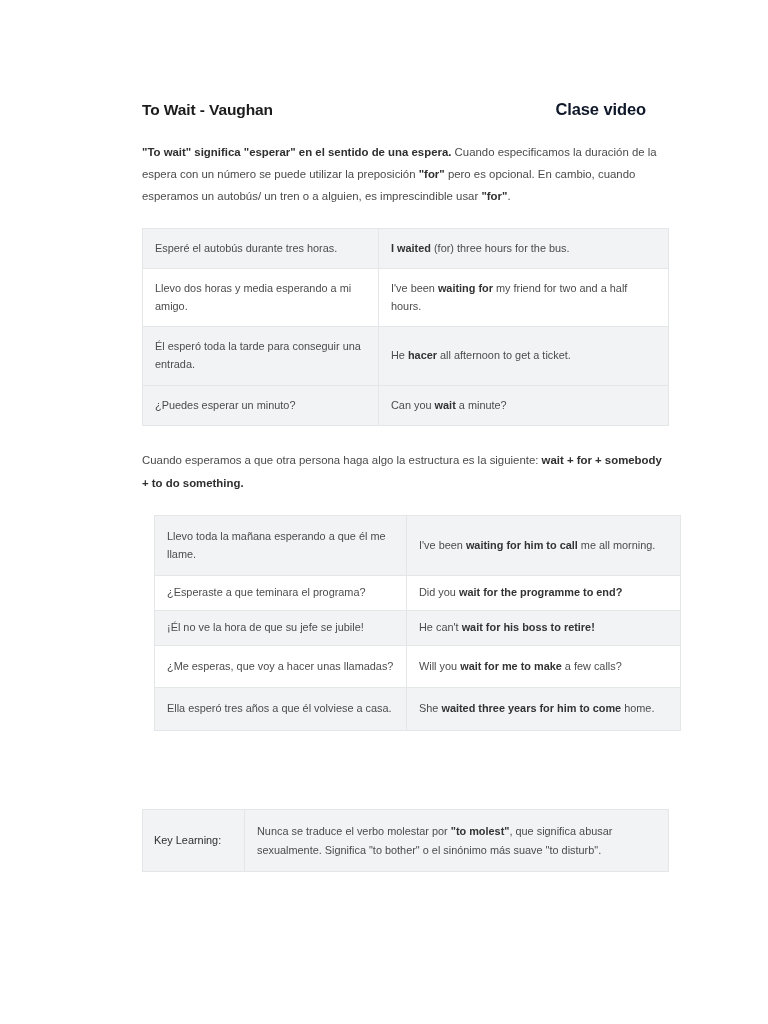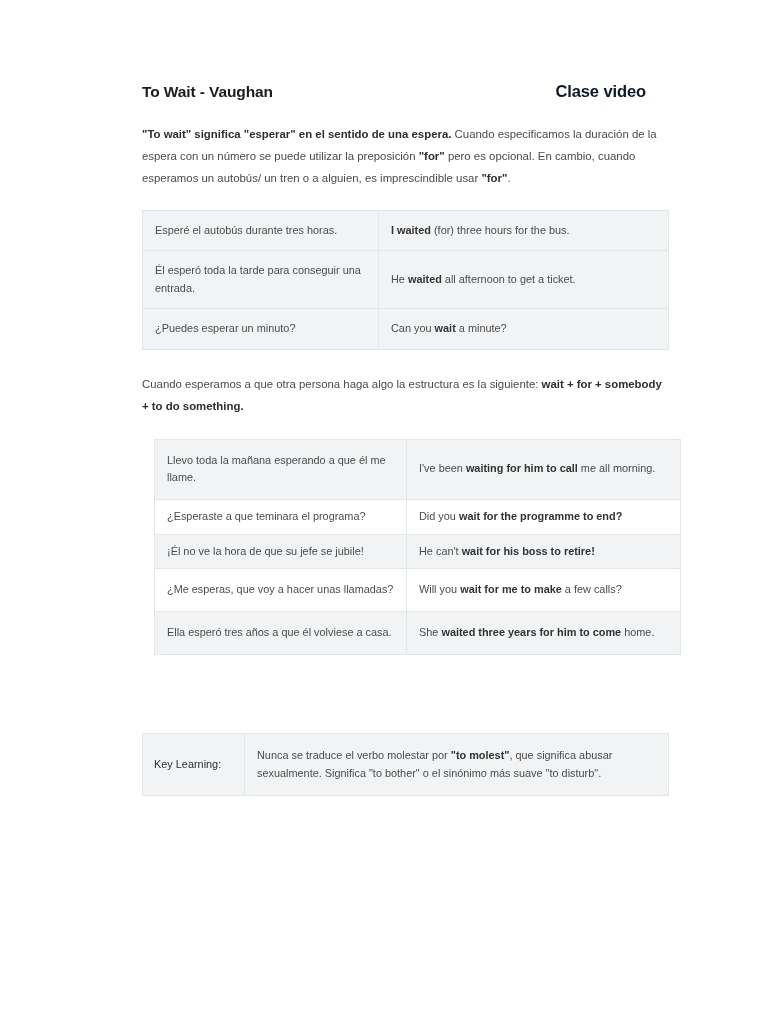--- a/index.html
+++ b/index.html
@@ -19,21 +19,21 @@
     position: relative;
     width: 768px;
     height: 1024px;
     background: #ffffff;
     box-sizing: border-box;
   }
 
   .content {
     position: absolute;
     left: 142px;
-    top: 82px;
+    top: 100px;
     width: 526px;
   }
 
   
   .header-row {
     display: flex;
     align-items: baseline;
     justify-content: space-between;
     margin-bottom: 21px;
   }
@@ -149,23 +149,27 @@
     <table class="vtable table-1">
       <colgroup>
           <col class="c1">
           <col class="c2">
         </colgroup>
       <tbody>
           <tr class="shade">
             <td>Esperé el autobús durante tres horas.</td>
             <td><b>I waited</b><span> (for) three hours for the bus.</span></td>
           </tr>
+          <tr class="plain">
+            <td>Llevo dos horas y media esperando a mi amigo.</td>
+            <td><span>I've been </span><b>waiting for</b><span> my friend for two and a half hours.</span></td>
+          </tr>
           <tr class="shade">
             <td>Él esperó toda la tarde para conseguir una entrada.</td>
-            <td><span>He </span><b>waited</b><span> all afternoon to get a ticket.</span></td>
+            <td><span>He </span><b>hacer</b><span> all afternoon to get a ticket.</span></td>
           </tr>
           <tr class="shade">
             <td>¿Puedes esperar un minuto?</td>
             <td><span>Can you </span><b>wait</b><span> a minute?</span></td>
           </tr>
         </tbody>
     </table>
 
     <div class="gap-after-table1"></div>
 

